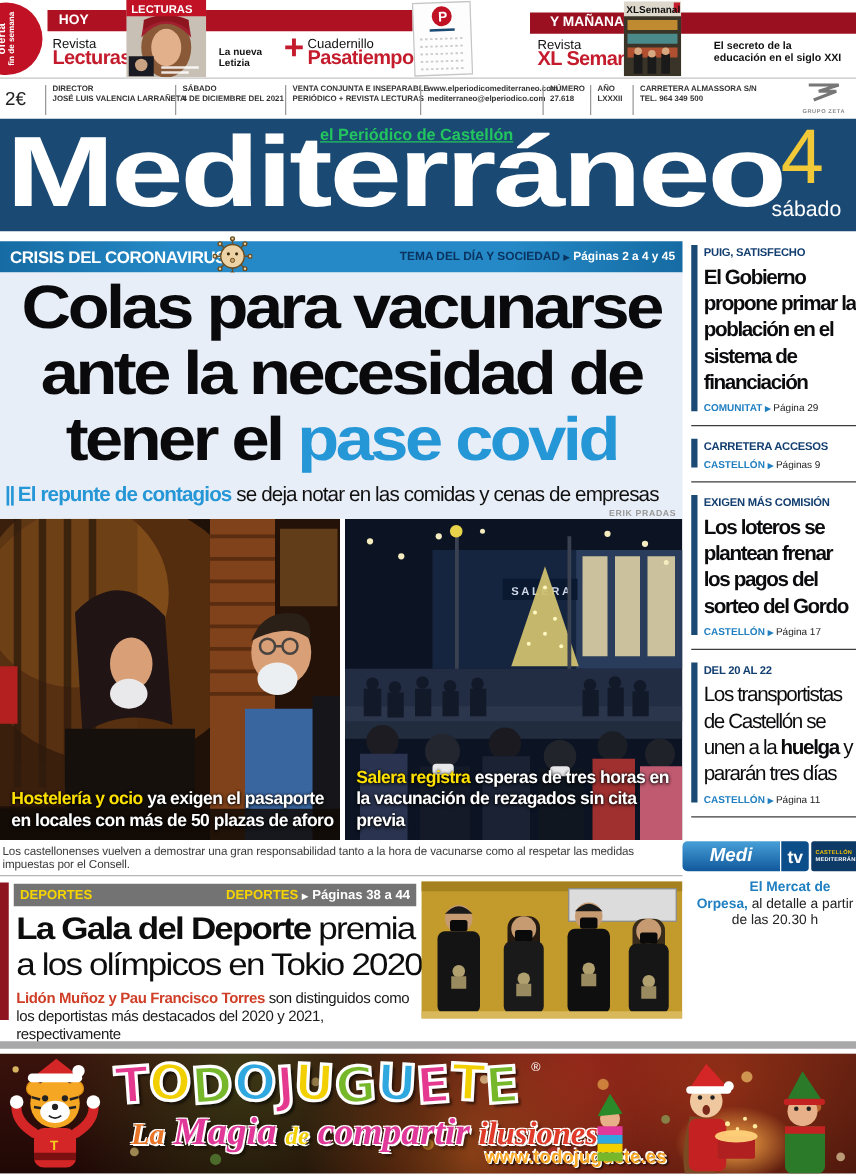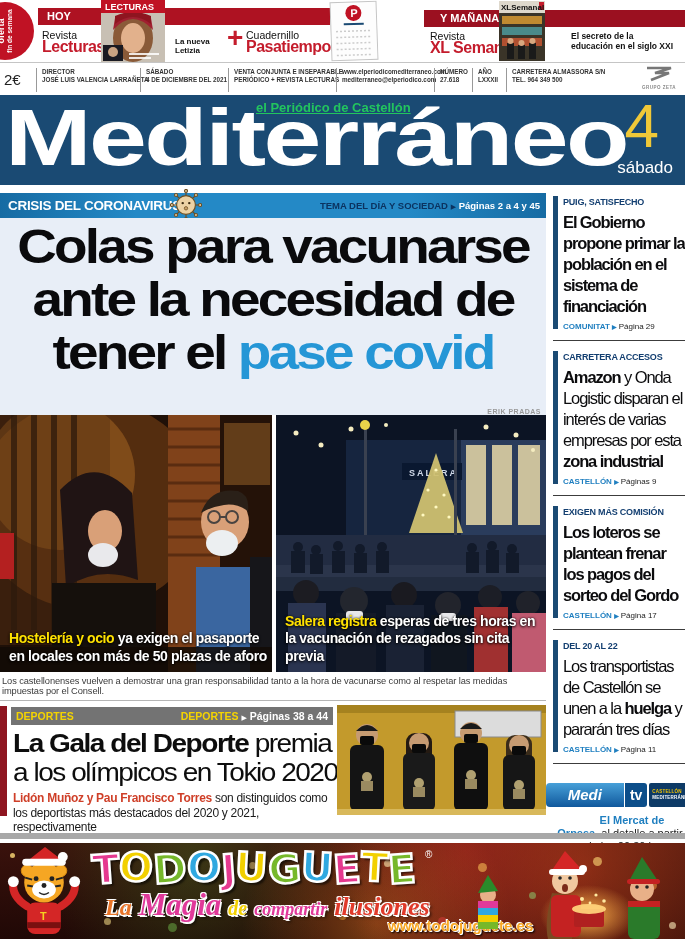--- a/index.html
+++ b/index.html
@@ -135,21 +135,21 @@
   .bl{font-family:"DejaVu Sans",sans-serif;font-size:40px;font-weight:bold;line-height:46px;
       -webkit-text-stroke:2.5px #fff;text-shadow:3px 3px 2px rgba(0,0,0,.55);}
   .bl:nth-child(odd){transform:rotate(-4deg) translateY(2px);}
   .bl:nth-child(even){transform:rotate(3deg);}
   .c0{color:#e5398f;} .c1{color:#f2d000;} .c2{color:#76b82a;} .c3{color:#2fa8e0;}
   .ad-reg{position:absolute;left:425px;top:6px;font-size:10px;color:#fff;}
   .ad-tagline{position:absolute;left:105px;top:44px;display:flex;align-items:baseline;
               font-family:"Liberation Serif",serif;font-style:italic;font-weight:bold;}
   .tw{margin-right:7px;text-shadow:1.5px 1.5px 0 #fff,-1px -1px 0 #fff,1px -1px 0 #fff,-1px 1px 0 #fff,3px 3px 3px rgba(0,0,0,.6);}
   .tw0{font-size:24px;color:#e87428;} .tw1{font-size:31px;color:#e0399a;}
-  .tw2{font-size:20px;color:#f2d000;} .tw3{font-size:18px;color:#e0399a;text-align:center;}
+  .tw2{font-size:20px;color:#f2d000;} .tw3{font-size:30px;color:#e0399a;text-align:center;}
   .tw4{font-size:26px;color:#e03a2a;font-style:italic;}
   .ad-url{position:absolute;left:388px;top:74px;font-size:15px;font-weight:bold;color:#f9a825;
           text-shadow:1px 1px 0 #fff,-1px -1px 0 #fff,2px 2px 2px #000;}
   .ad-tiger{position:absolute;left:4px;top:2px;}
   .ad-kids{position:absolute;right:0;top:0;}
 </style>
 </head>
 <body>
 
 <div class="page">
@@ -307,20 +307,23 @@
       <span class="tb-arrow">▶</span>
       <span class="tb-pages">Páginas 2 a 4 y 45</span>
     </span>
   </div>
 
   <div class="lead">
     <div class="lead-h">
       <div>Colas para vacunarse</div>
       <div>ante la necesidad de</div>
       <div><span>tener el </span><span class="blue">pase covid</span></div>
+    </div>
+    <div class="lead-sub">
+      <span class="mark">||</span><span class="blue">El repunte de contagios</span><span> se deja notar en las comidas y cenas de empresas</span>
     </div>
     <div class="credit">ERIK PRADAS</div>
   </div>
 
   <div class="photoL">
     <svg width="272" height="257" viewBox="0 0 272 257">
       <rect width="272" height="257" fill="#1f1008"></rect>
       <ellipse cx="90" cy="90" rx="115" ry="105" fill="#8a4a16" opacity=".5"></ellipse>
       <ellipse cx="60" cy="60" rx="75" ry="75" fill="#c07828" opacity=".4"></ellipse>
       <rect x="0" y="0" width="110" height="230" fill="#5a3414" opacity=".45"></rect>
@@ -505,21 +508,20 @@
       <div class="sb-bar"></div>
       <div class="kicker">PUIG, SATISFECHO</div>
       <div class="sb-h"><span></span><span class="b">El Gobierno propone primar la población en el sistema de financiación</span><span></span><span class="b"></span><span></span></div>
       <div class="sb-foot"><span>COMUNITAT</span> <span class="ar">▶</span><span class="pg">Página 29</span></div>
     </div>
     <div class="sb-div"></div>
 
     <div class="sb-item">
       <div class="sb-bar"></div>
       <div class="kicker">CARRETERA ACCESOS</div>
-      <div class="sb-h"><span></span><span class="b">Amazon</span><span> y Onda Logistic disparan el interés de varias empresas por esta </span><span class="b">zona industrial</span><span></span></div>
       <div class="sb-foot"><span>CASTELLÓN</span> <span class="ar">▶</span><span class="pg">Páginas 9</span></div>
     </div>
     <div class="sb-div"></div>
 
     <div class="sb-item">
       <div class="sb-bar"></div>
       <div class="kicker">EXIGEN MÁS COMISIÓN</div>
       <div class="sb-h"><span></span><span class="b">Los loteros se plantean frenar los pagos del sorteo del Gordo</span><span></span><span class="b"></span><span></span></div>
       <div class="sb-foot"><span>CASTELLÓN</span> <span class="ar">▶</span><span class="pg">Página 17</span></div>
     </div>

